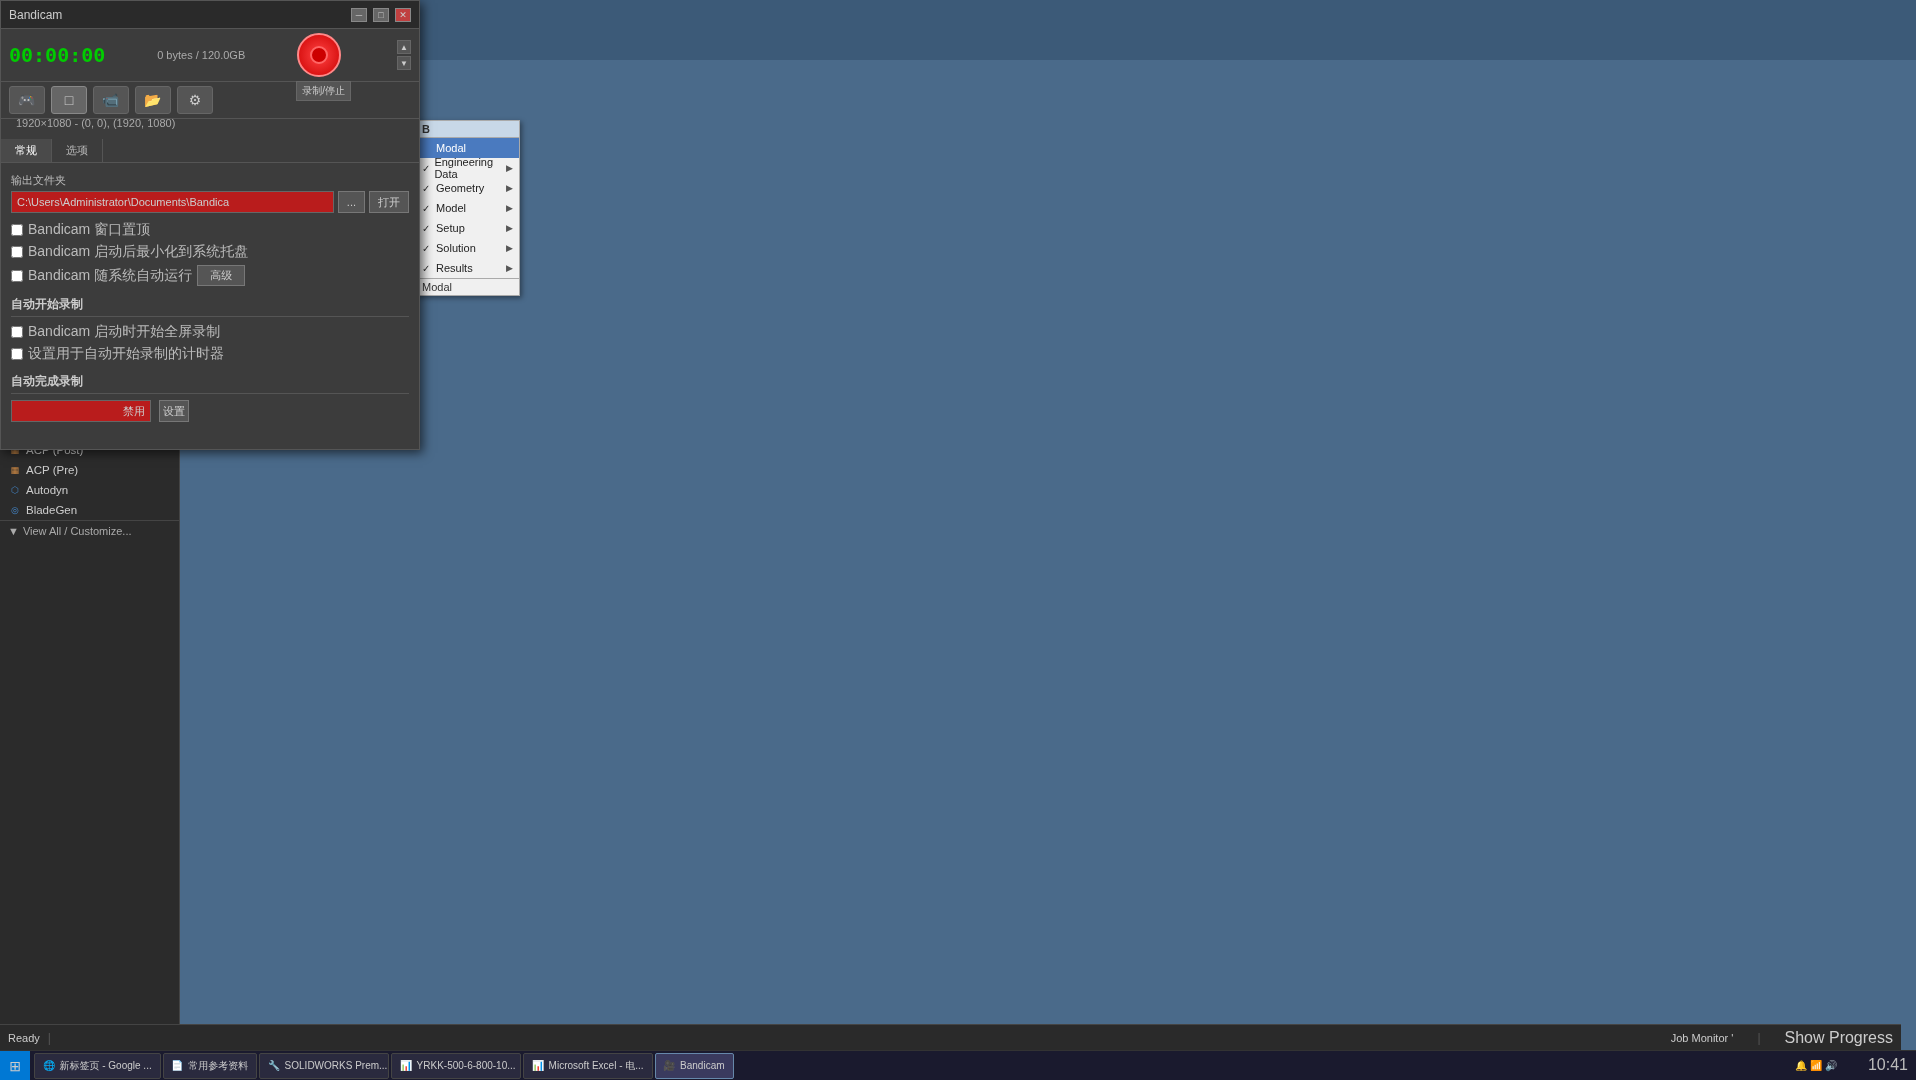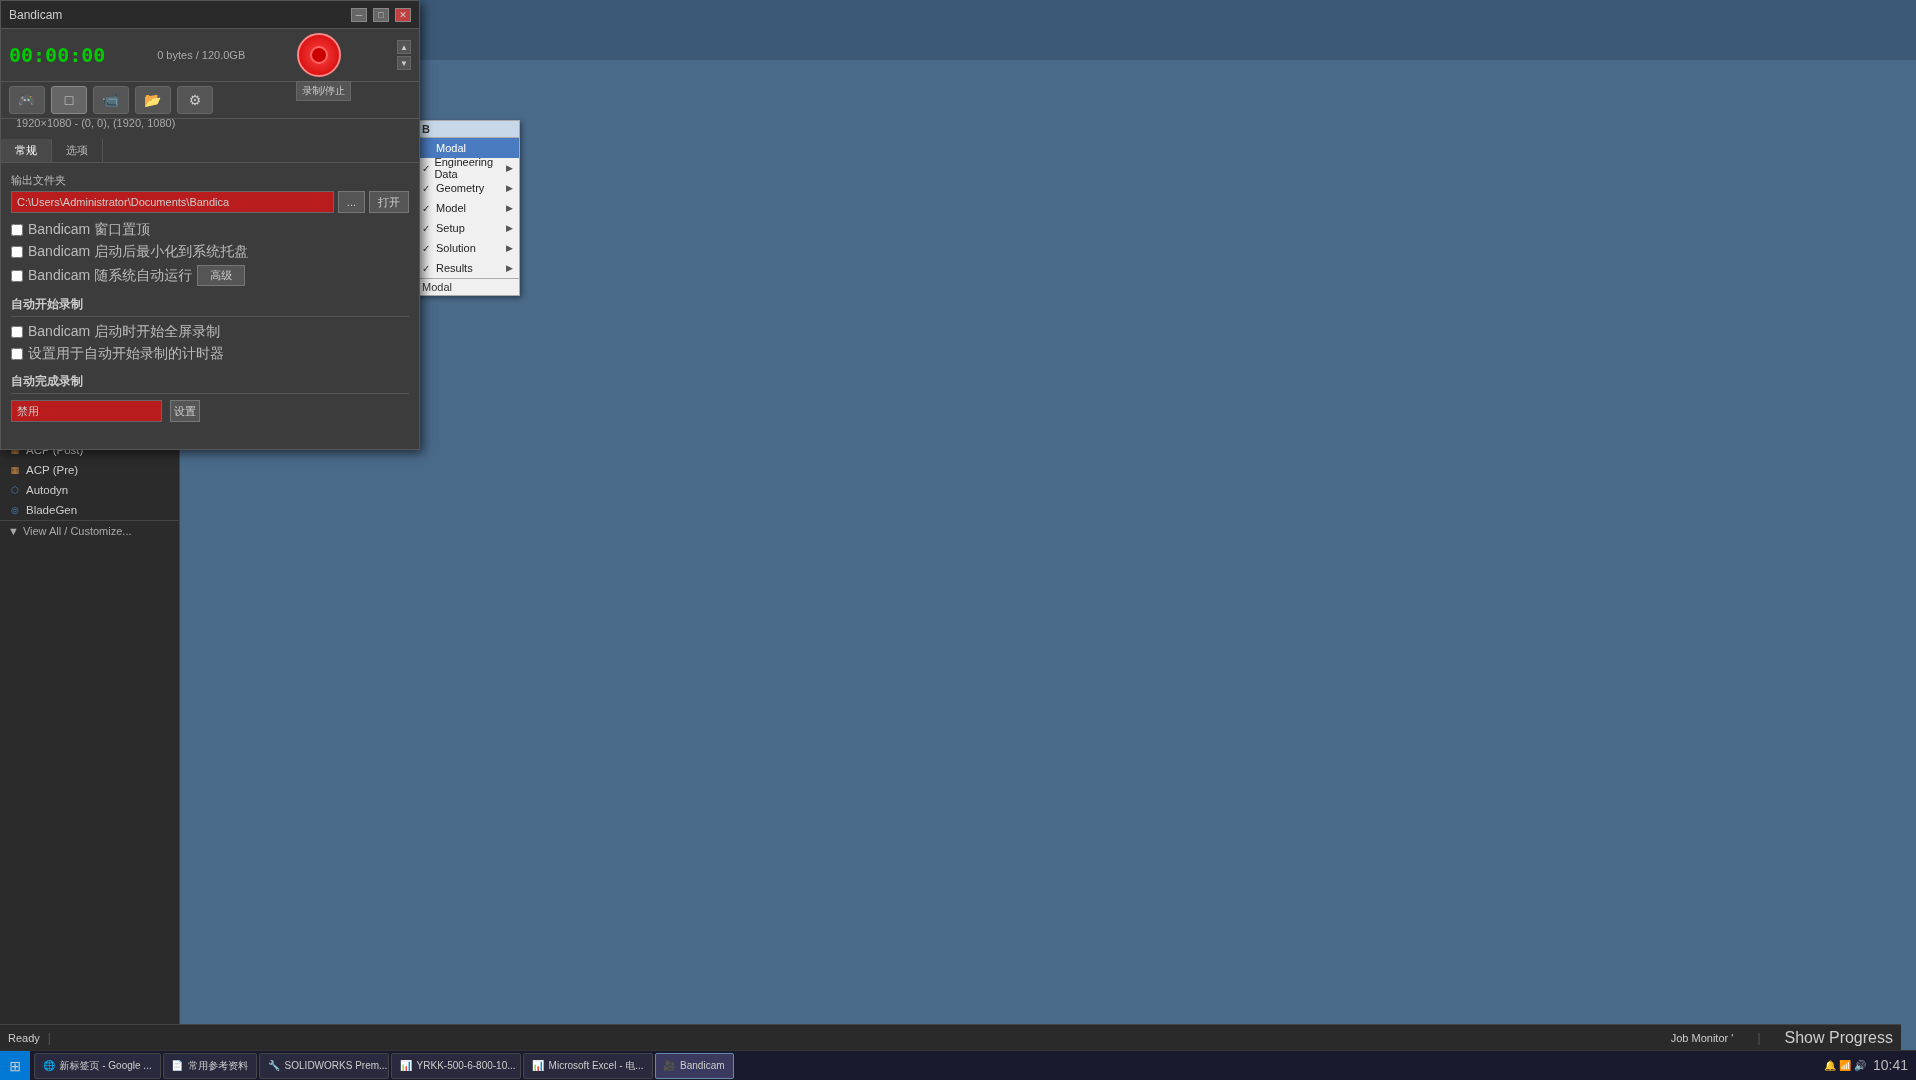--- a/index.html
+++ b/index.html
@@ -404,21 +404,22 @@
       align-items: center;
       gap: 6px;
       padding: 0 8px;
       font-size: 10px;
       color: #bbb;
     }
 
     .taskbar-clock {
       text-align: right;
       line-height: 1.3;
-      font-size: 14px;
+      font-size: 16px;
+      margin-left: 24px;
     }
 
     
     .icon-blue { color: #4488cc; }
     .icon-green { color: #44aa44; }
     .icon-orange { color: #cc8844; }
     .icon-red { color: #cc4444; }
     .icon-purple { color: #8844cc; }
     .icon-teal { color: #44aaaa; }
 
@@ -662,21 +663,21 @@
       </div>
       <div class="checkbox-row">
         <input type="checkbox" id="cb5" style="">
         <label for="cb5">设置用于自动开始录制的计时器</label>
       </div>
     </div>
 
     <div class="section-title">自动完成录制</div>
 
     <div class="input-row" style="align-items:center;gap:8px;">
-      <input type="text" class="text-input" style="width: 151px; flex: 0 0 auto;" value="禁用">
+      <input type="text" class="text-input" style="width: 140px; flex: 0 0 auto; text-align: right;" value="禁用">
       <button class="btn-small" style="padding:2px 3px;">设置</button>
     </div>
   </div>
 </div>
 
 <div class="taskbar">
   <div class="taskbar-start">⊞</div>
   <div class="taskbar-items">
     <div class="taskbar-btn">
       <span>🌐</span>

